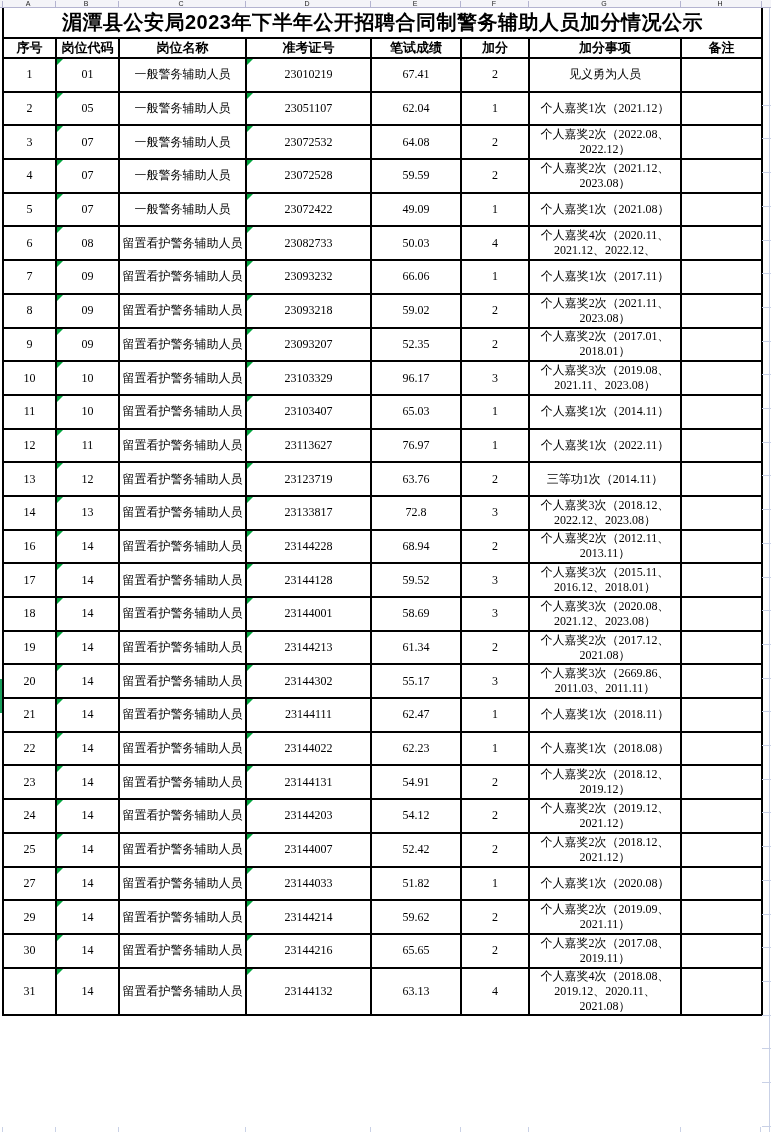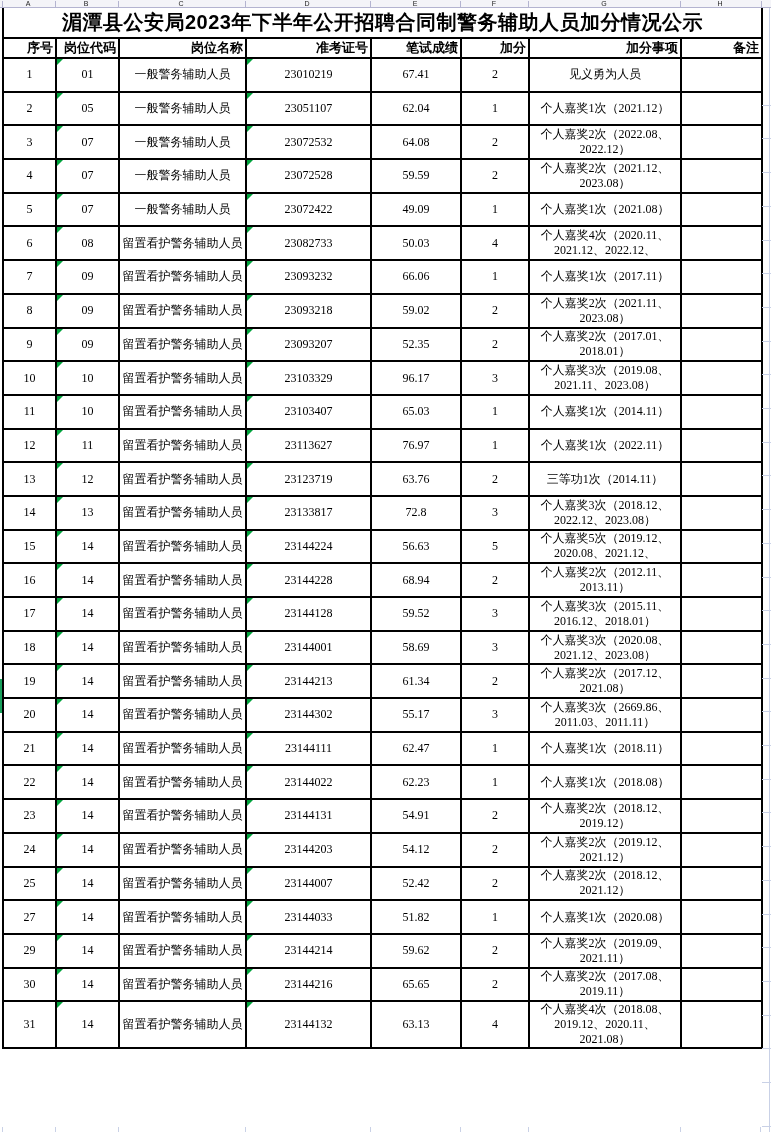--- a/index.html
+++ b/index.html
@@ -24,21 +24,21 @@
     border-collapse:collapse; table-layout:fixed; background:#fff;
   }
   .sheet td, .sheet th {
     border:2px solid #000; text-align:center; vertical-align:middle;
     overflow:hidden; padding:0 2px; color:#000;
   }
   .title-row td {
     border-top:none; height:30px; font-weight:bold; font-size:20px;
     letter-spacing:0.5px; white-space:nowrap;
   }
-  .header-row th { height:18px; font-size:13px; font-weight:bold;text-align:right; }
+  .header-row th { height:18px; font-size:13px; font-weight:bold; }
   tbody td {
     height:33.7px; font-family:"Liberation Serif","DejaVu Serif",serif;
     font-size:12px; line-height:15px;
   }
   tbody tr.tall td { height:44px; }
   td.rel { position:relative; }
   .tri {
     position:absolute; left:0; top:0; width:0; height:0;
     border-top:6px solid var(--triangle-green,#00a33c);
     border-right:6px solid transparent;
@@ -235,30 +235,20 @@
       <td></td>
     </tr>
         <tr>
       <td>14</td>
       <td class="rel"><i class="tri"></i><span class="v">13</span></td>
       <td>留置看护警务辅助人员</td>
       <td class="rel"><i class="tri"></i><span class="v">23133817</span></td>
       <td>72.8</td>
       <td>3</td>
       <td>个人嘉奖3次（2018.12、2022.12、2023.08）</td>
-      <td></td>
-    </tr>
-        <tr>
-      <td>15</td>
-      <td class="rel"><i class="tri"></i><span class="v">14</span></td>
-      <td>留置看护警务辅助人员</td>
-      <td class="rel"><i class="tri"></i><span class="v">23144224</span></td>
-      <td>56.63</td>
-      <td>5</td>
-      <td>个人嘉奖5次（2019.12、2020.08、2021.12、</td>
       <td></td>
     </tr>
         <tr>
       <td>16</td>
       <td class="rel"><i class="tri"></i><span class="v">14</span></td>
       <td>留置看护警务辅助人员</td>
       <td class="rel"><i class="tri"></i><span class="v">23144228</span></td>
       <td>68.94</td>
       <td>2</td>
       <td>个人嘉奖2次（2012.11、2013.11）</td>

